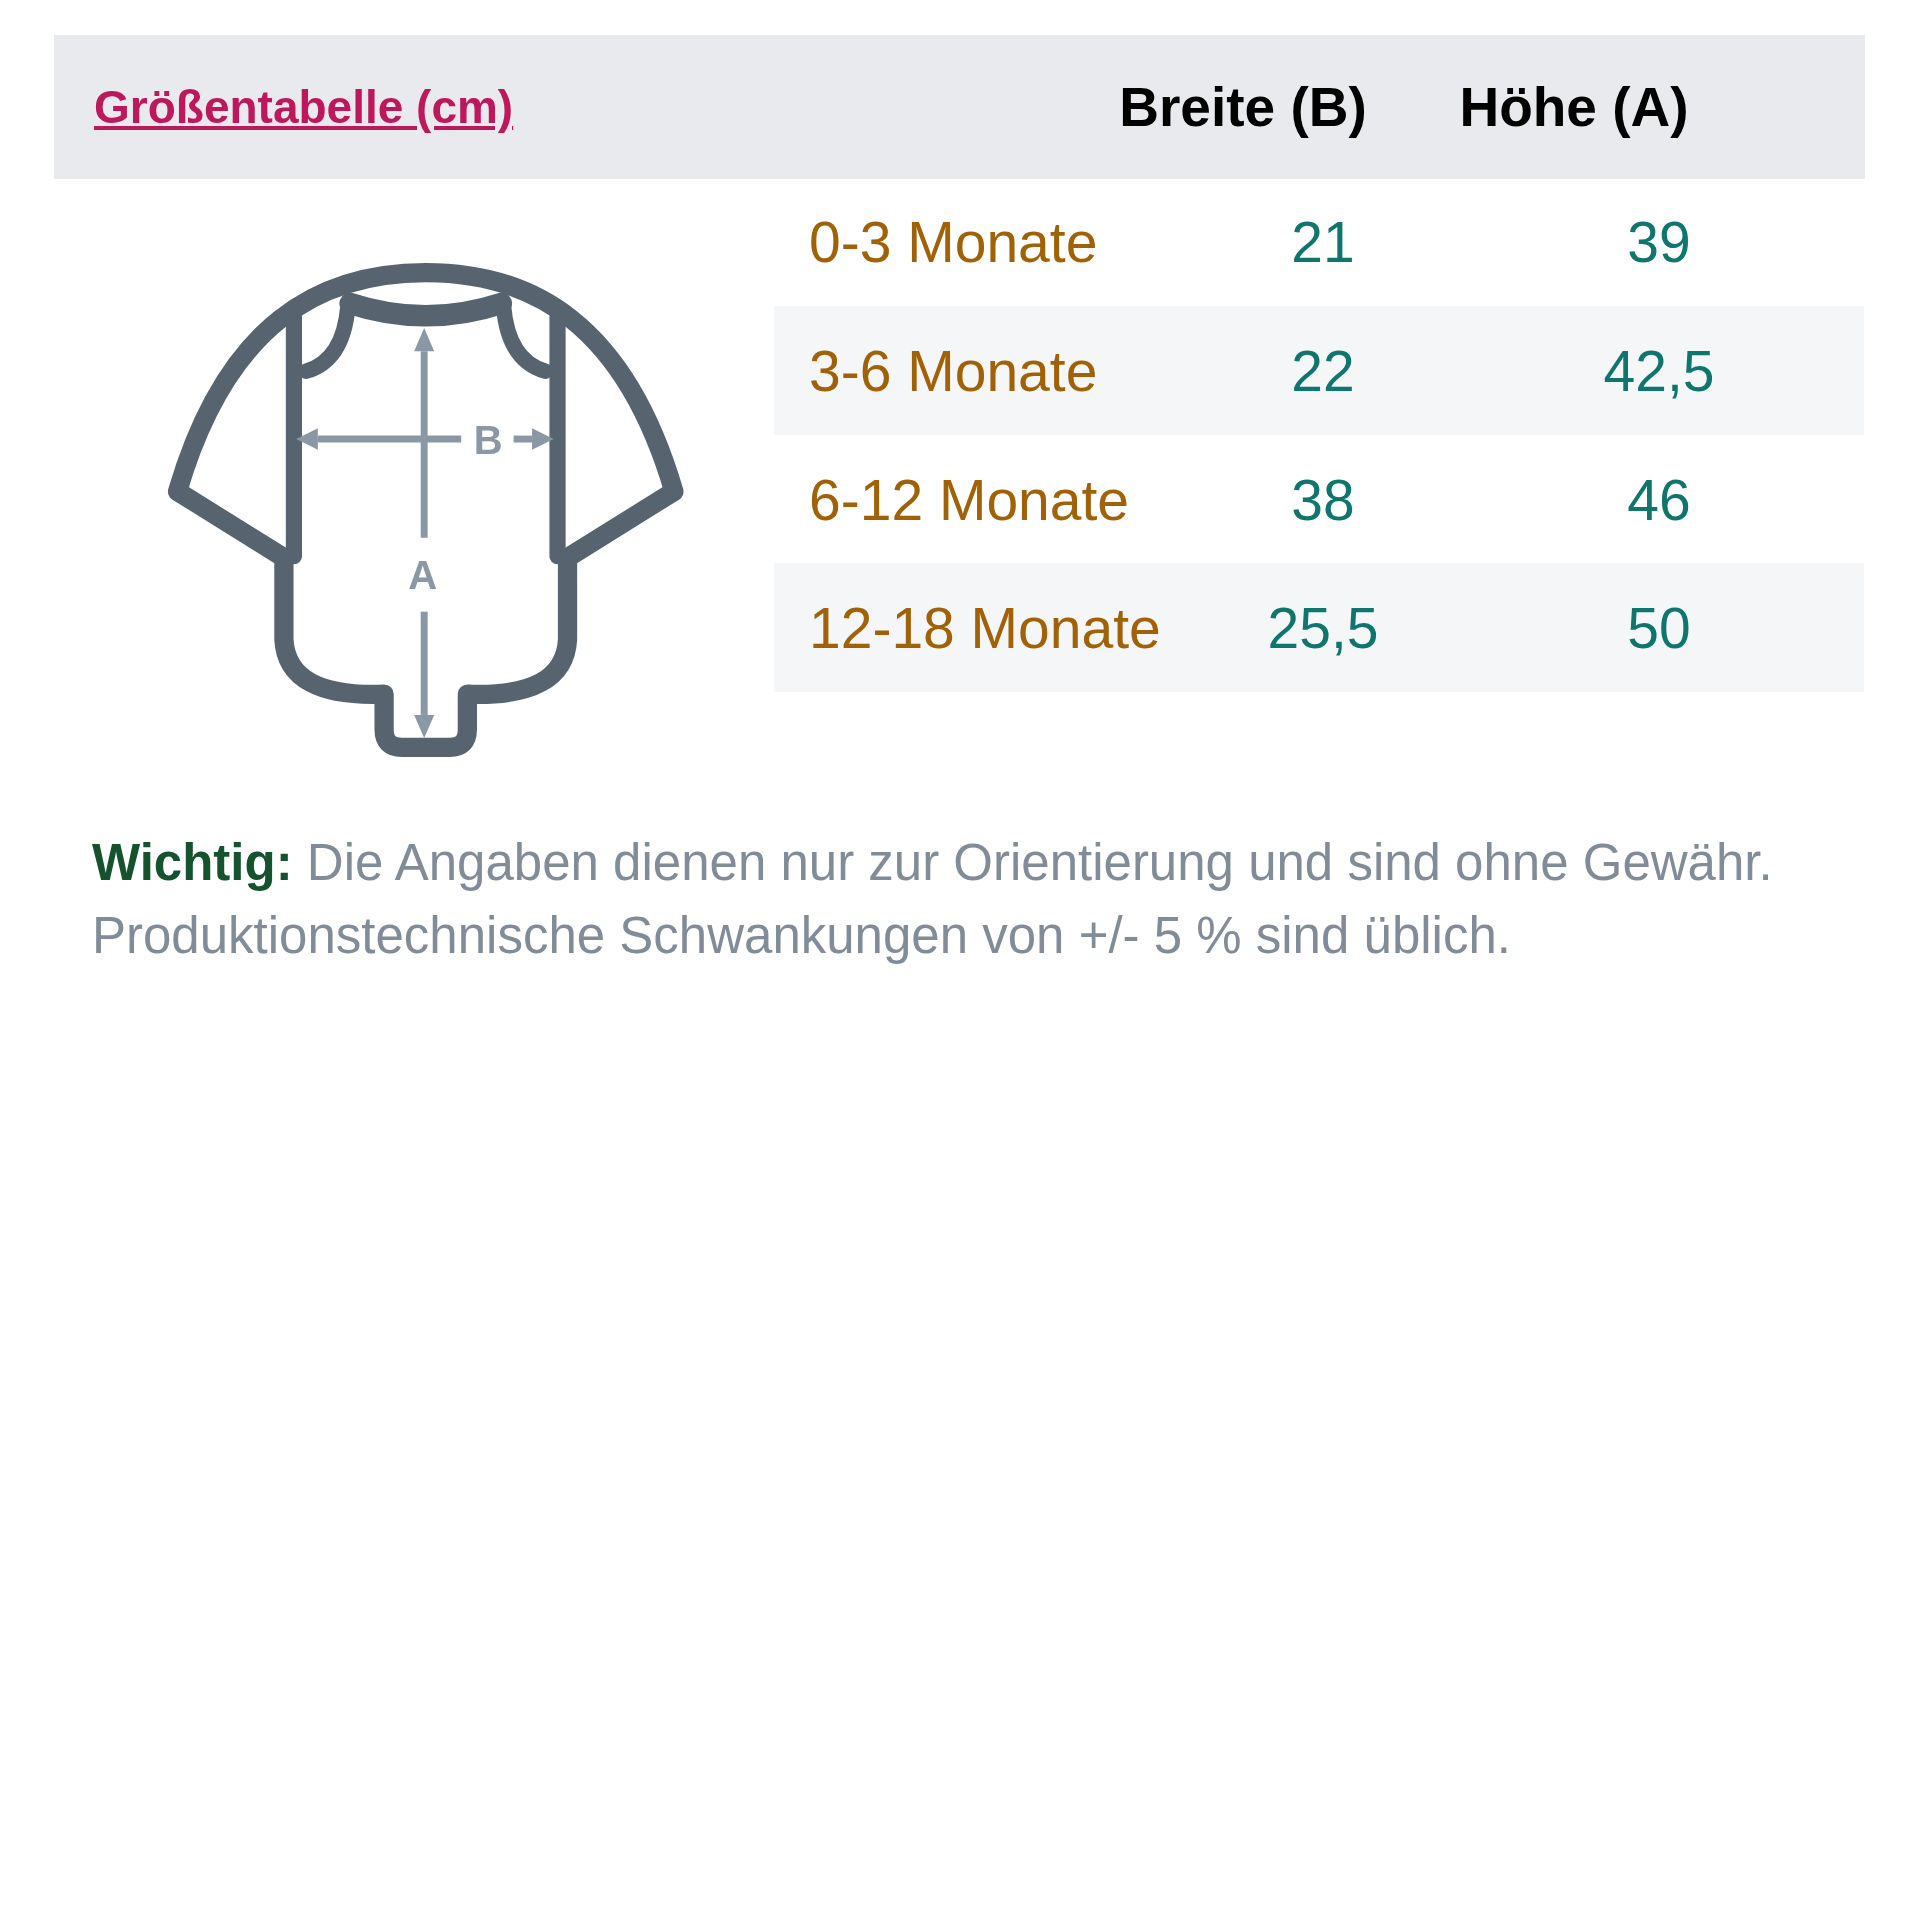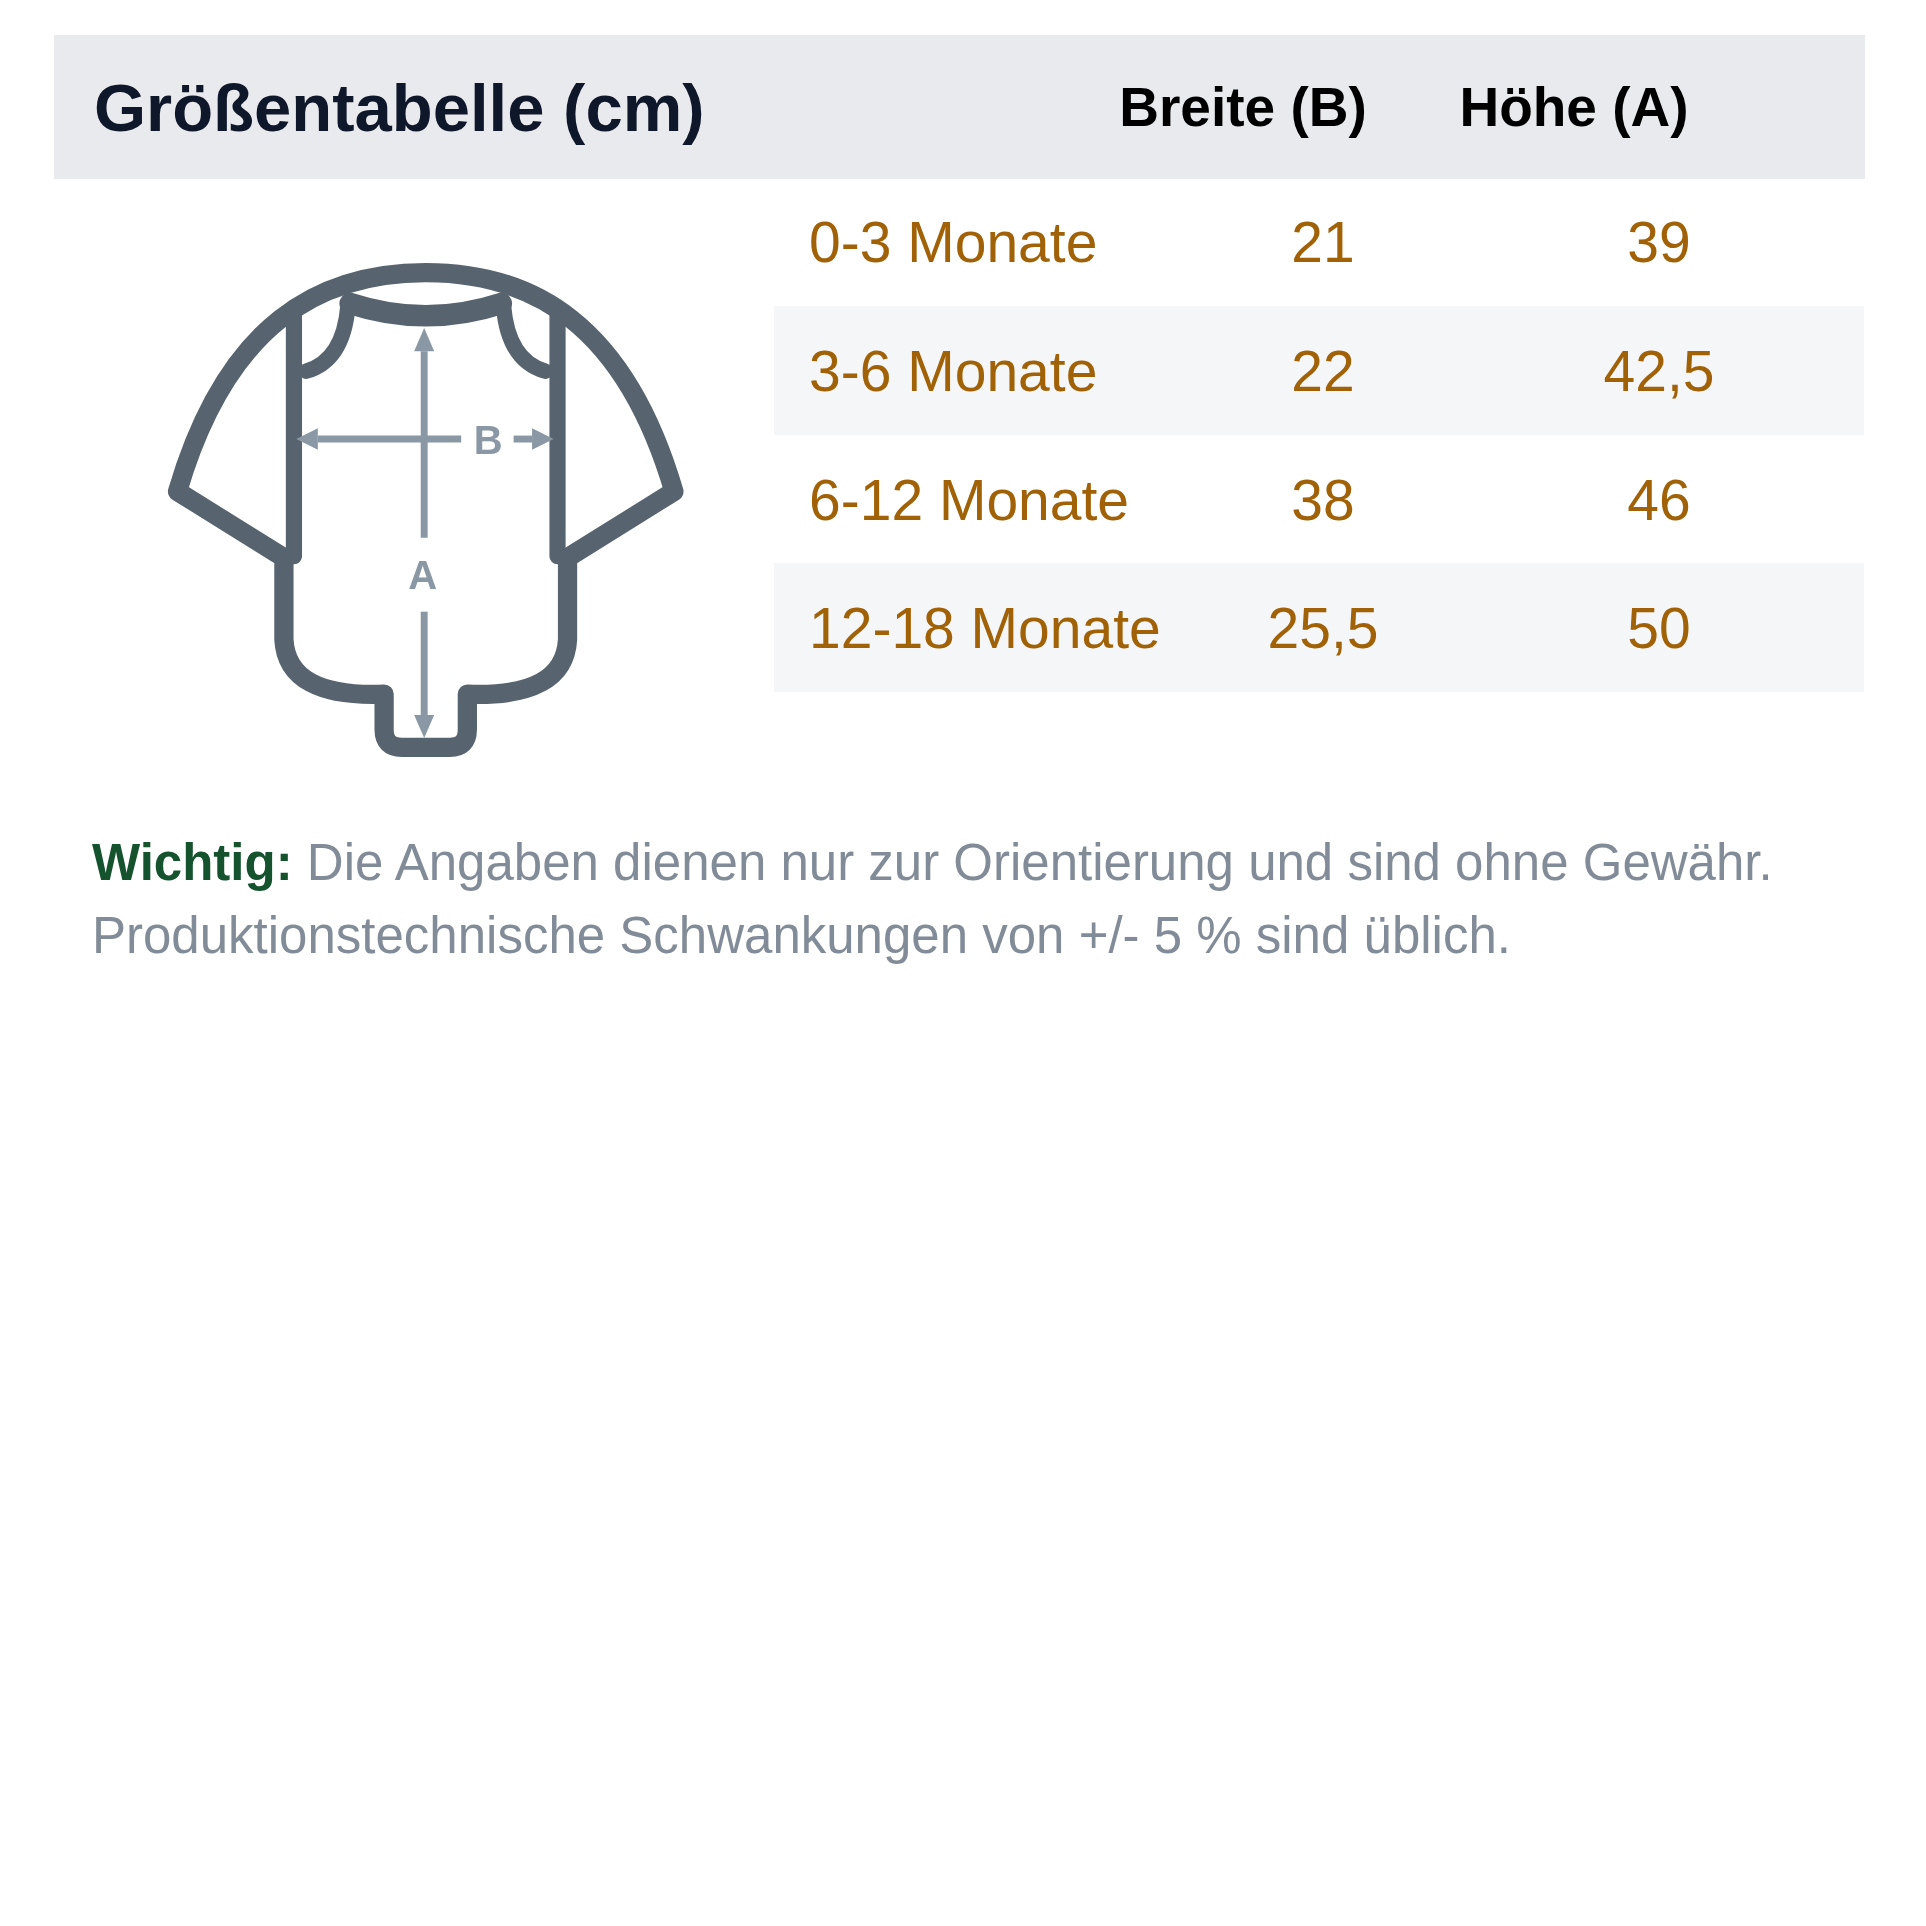--- a/index.html
+++ b/index.html
@@ -25,24 +25,25 @@
     top: 35px;
     width: 1811px;
     height: 144px;
     background: #e9eaed;
   }
   .table-title {
     position: absolute;
     left: 40px;
     top: 50%;
     transform: translateY(-50%);
-    font-size: 67px;
+    font-size: 46px;
     font-weight: bold;
-    color: #0f172a;
-    white-space: nowrap;
+    color: #be185d;
+    white-space: nowrap;
+    text-decoration: underline;
   }
   .col-header {
     position: absolute;
     top: 50%;
     transform: translate(-50%, -50%);
     font-size: 55px;
     font-weight: bold;
     color: #000000;
     white-space: nowrap;
   }
@@ -64,21 +65,21 @@
     transform: translateY(-50%);
     font-size: 57px;
     color: #a16207;
     white-space: nowrap;
   }
   .size-row .cell-value {
     position: absolute;
     top: 50%;
     transform: translate(-50%, -50%);
     font-size: 57px;
-    color: #a16207;
+    color: #0f766e;
     white-space: nowrap;
   }
   .size-row .val-breite { left: 549px; }
   .size-row .val-hoehe  { left: 885px; }
   .row-1 { top: 177px; }
   .row-2 { top: 306px; text-align: center; }
   .row-3 { top: 435px; }
   .row-4 { top: 563px; }
 
   

